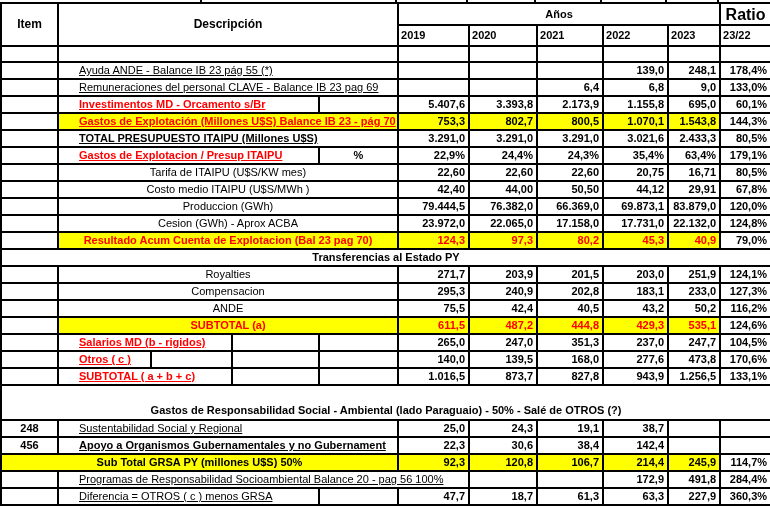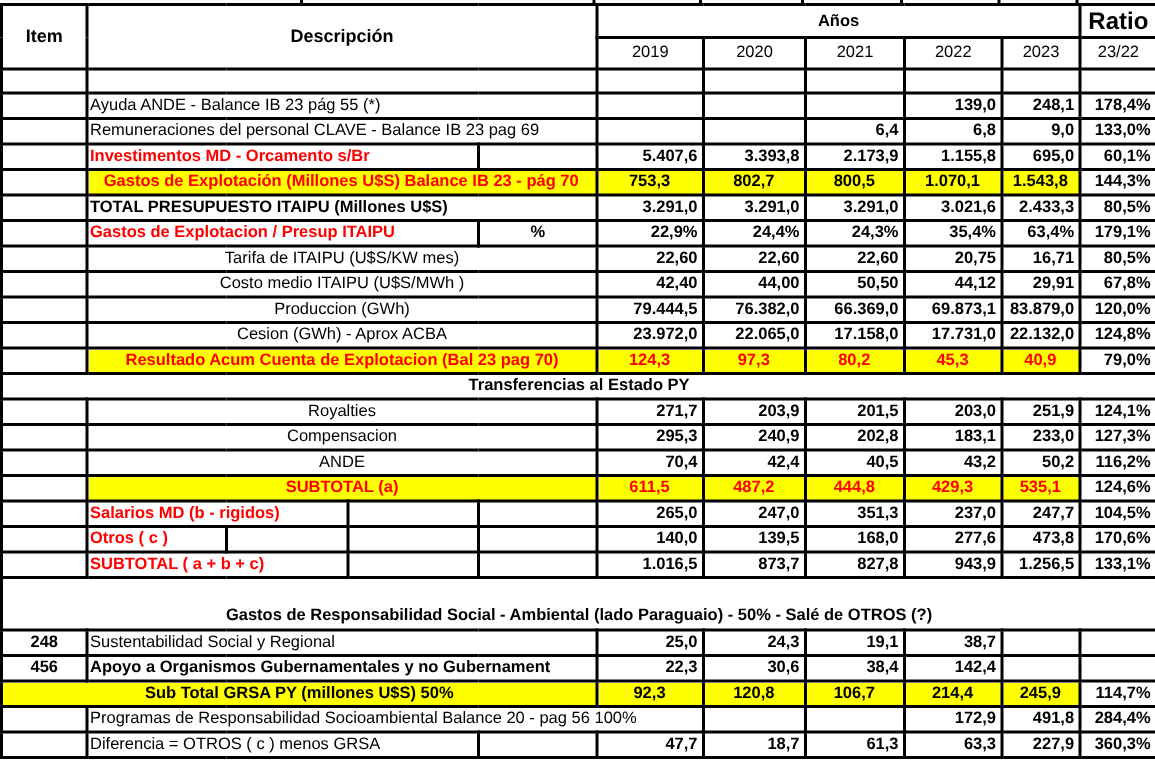--- a/index.html
+++ b/index.html
@@ -6,28 +6,28 @@
   body{width:770px;height:509px;overflow:hidden;position:relative;
        font-family:"Liberation Sans",sans-serif;}
   .ticks{position:absolute;top:0;left:0;width:770px;height:3px;}
   .tick{position:absolute;top:0;width:2px;height:3px;background:#000;}
   table{border-collapse:collapse;table-layout:fixed;width:770px;
         font-family:"Liberation Sans",sans-serif;font-size:11px;color:#000;
         position:absolute;top:2px;left:0;}
   td{border:2px solid #000;padding:0 2px;height:15px;line-height:13px;
      white-space:nowrap;overflow:hidden;vertical-align:middle;}
   .hd td{height:20px;font-weight:bold;text-align:center;font-size:12px;}
-  .hd2 td{height:19px;font-weight:normal;text-align:center;font-size:11px;}
+  .hd2 td{height:19px;font-weight:bold;font-size:11px;}
   .blank td{height:14px;}
-  .dl{text-align:left;padding-left:1px;}
+  .dl{text-align:left;padding-left:20px;text-decoration:underline;}
   .dc{text-align:center;}
   .n{text-align:right;font-weight:bold;padding-right:3px;}
   .bb{font-weight:bold;}
   .rd{color:#ff0000;}
-  .yl{background:#ffff00;text-align:center;}
+  .yl{background:#ffff00;}
   .ttl td{height:31px;vertical-align:bottom;padding-bottom:2px;}
 </style>
 </head>
 <body>
 
 <div class="ticks">
   <div class="tick" style="left:200px"></div>
   <div class="tick" style="left:395px"></div>
   <div class="tick" style="left:466px"></div>
   <div class="tick" style="left:534px"></div>
@@ -223,21 +223,21 @@
   <td class="n">240,9</td>
   <td class="n">202,8</td>
   <td class="n">183,1</td>
   <td class="n">233,0</td>
   <td class="n">127,3%</td>
 </tr>
 
 <tr>
   <td></td>
   <td class="dc" colspan="4">ANDE</td>
-  <td class="n">70,4</td>
+  <td class="n">75,5</td>
   <td class="n">42,4</td>
   <td class="n">40,5</td>
   <td class="n">43,2</td>
   <td class="n">50,2</td>
   <td class="n">116,2%</td>
 </tr>
 
 <tr>
   <td></td>
   <td class="dc rd bb yl" colspan="4">SUBTOTAL (a)</td>

